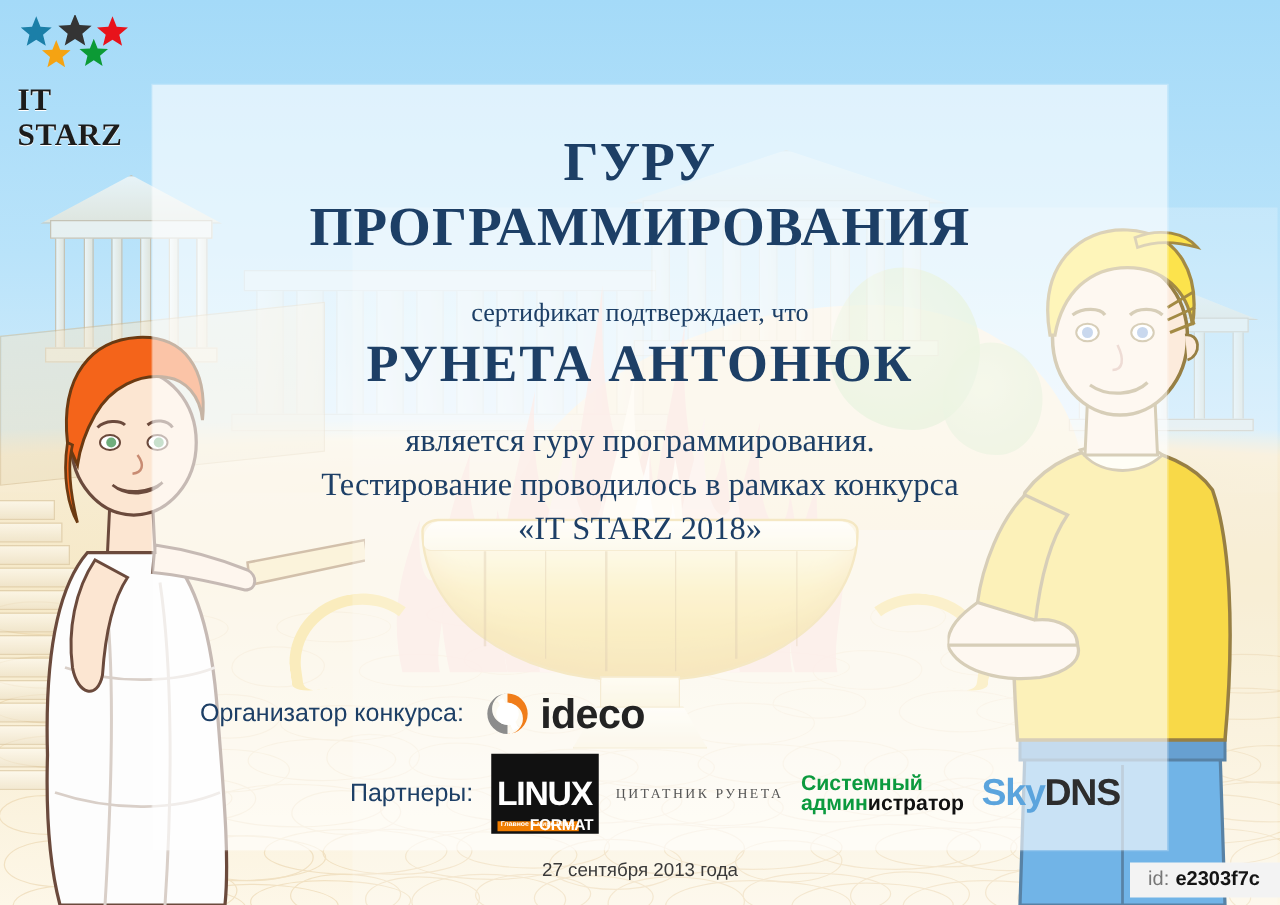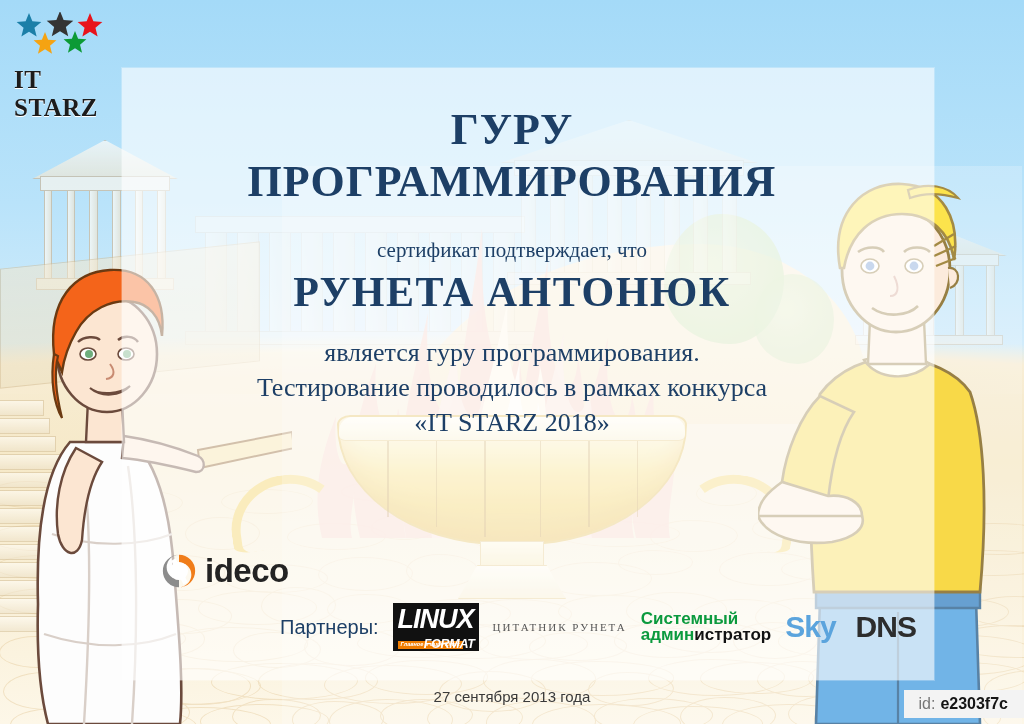--- a/index.html
+++ b/index.html
@@ -220,22 +220,22 @@
   
   #ideco-logo{ display:flex; align-items:center; gap:7px; }
   #ideco-mark{ width:38px; height:38px; }
   #ideco-word{
     font-family:"Liberation Sans", sans-serif;
     font-size:33px; font-weight:bold; color:#232323; letter-spacing:-.5px;text-align:center;
   }
 
   
   #lf-logo{
-    background:#111; padding:3px 5px 2px 5px; line-height:1;
-    display:inline-block; position:relative;font-style:italic;
+    background:#111; padding:19px 5px 2px 5px; line-height:1;
+    display:inline-block; position:relative;
   }
   #lf-linux{
     font-family:"Liberation Sans", sans-serif;
     font-size:27px; font-weight:bold; color:#fff;
     letter-spacing:-1px; display:block;
     -webkit-text-stroke:0;
   }
   #lf-sub{
     display:inline-block; background:#f07d00; color:#fff;
     font-family:"Liberation Sans", sans-serif;
@@ -267,21 +267,21 @@
   #sa-line2{ font-size:17px; display:block; }
   .sa-green{ color:#0b9a3e; }
   .sa-black{ color:#111; }
 
   
   #sky-logo{
     font-family:"Liberation Sans", sans-serif;
     font-size:30px; font-weight:bold; letter-spacing:-1px; line-height:1;
   }
   .sky-blue{ color:#5ba4dd; }
-  .sky-dark{ color:#2d2d2d;margin-left:20px; }
+  .sky-dark{ color:#2d2d2d; }
 
   #date-line{
     position:absolute; top:688px; left:0; width:100%;
     text-align:center;
     font-family:"Liberation Sans", sans-serif;
     font-size:15px; color:#3a3a3a;
   }
 
   #id-badge{
     position:absolute; right:0; bottom:6px;
@@ -631,20 +631,21 @@
 
     <div class="navy" id="title-1">ГУРУ</div>
     <div class="navy" id="title-2">ПРОГРАММИРОВАНИЯ</div>
     <div class="navy" id="confirm-line">сертификат подтверждает, что</div>
     <div class="navy" id="recipient">РУНЕТА АНТОНЮК</div>
     <div class="navy" id="body-2">Тестирование проводилось в рамках конкурса</div>
     <div class="navy" id="body-1">является гуру программирования.</div>
     <div class="navy" id="body-3">«IT STARZ 2018»</div>
 
     <div id="organizer-row">
+      <div class="sans" id="organizer-label">Организатор конкурса:</div>
       <div id="ideco-logo">
         <svg id="ideco-mark" viewBox="0 0 40 40">
           <path d="M20 3 A17 17 0 0 1 20 37 A13 13 0 0 0 20 11 Z" fill="#f07d1a"></path>
           <path d="M20 37 A17 17 0 0 1 20 3 A13 13 0 0 0 20 29 Z" fill="#8c8c8c"></path>
           <circle cx="20" cy="20" r="9.5" fill="#ffffff"></circle>
           <path d="M14 8 L27 33" stroke="#ffffff" stroke-width="5" fill="none"></path>
         </svg>
         <span id="ideco-word">ideco</span>
       </div>
     </div>

